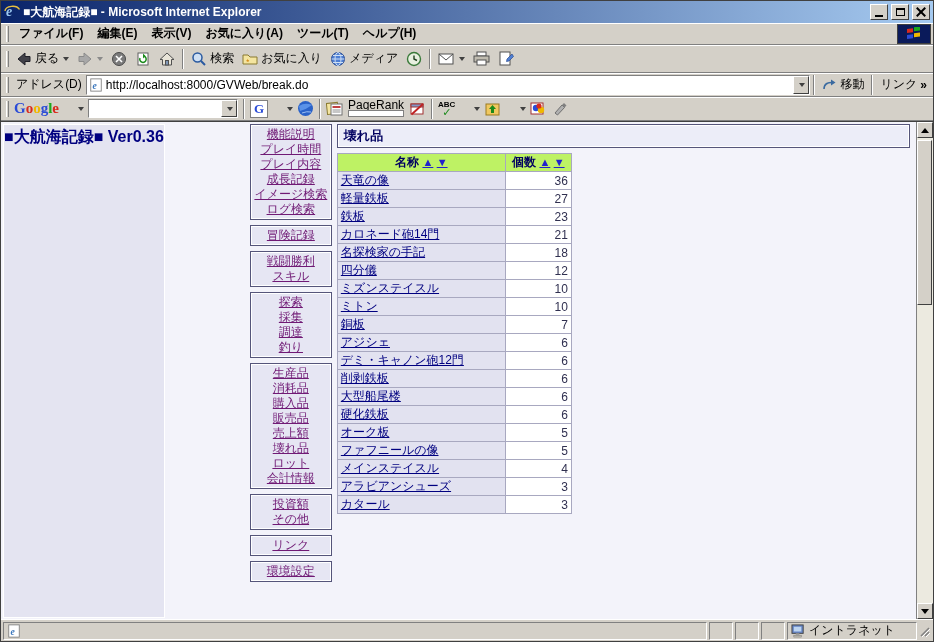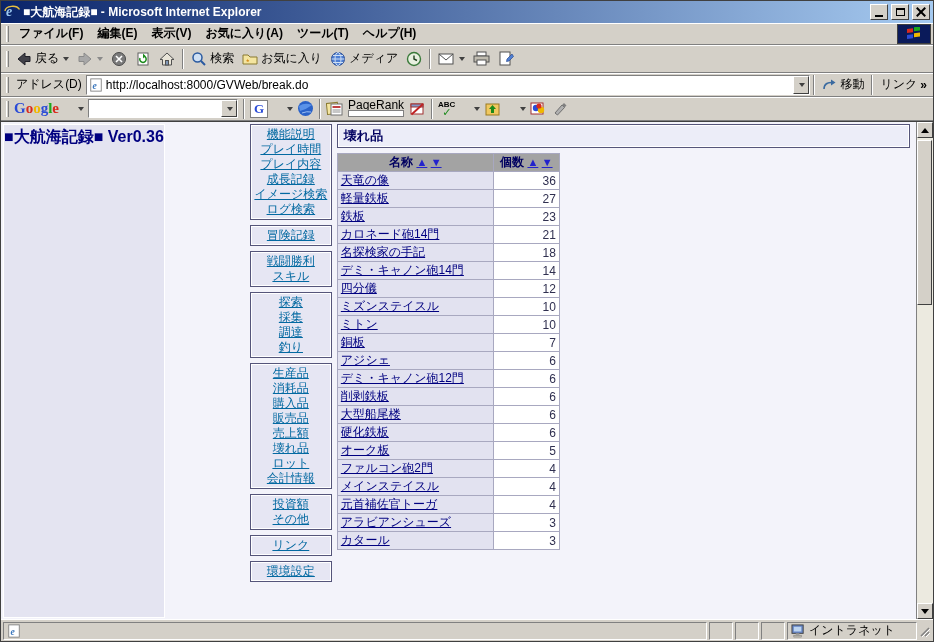--- a/index.html
+++ b/index.html
@@ -62,29 +62,29 @@
   .content { flex:1; display:flex; background:#f3f3fa; border-top:1px solid #404040; overflow:hidden; }
   .page-col { flex:1; display:flex; overflow:hidden;gap:40px; }
   .page-title { margin:2px 2px 1px 2px; padding:2px 0 3px 0; text-align:center; background:#e4e4f1;
                 border:1px solid #fff; color:#000080; font-weight:bold; font-size:16px; }
   .hr { height:0; border-top:1px solid #9a9aa8; border-bottom:1px solid #fff; margin:1px 0 3px 0; }
   .content-row { flex:1; display:flex; overflow:hidden; }
 
   .sidebar { width:88px; flex:0 0 88px; padding:2px 3px; }
   .side-box { border:1px solid #55557a; box-shadow:inset 0 0 0 1px #fff; background:#e6e6f3;
               margin-bottom:5px; padding:2px 0; text-align:center; }
-  .side-link { display:block; color:#0369a1; text-decoration:underline; font-size:12px; line-height:15px; cursor:pointer; }
+  .side-link { display:block; color:#701a75; text-decoration:underline; font-size:12px; line-height:15px; cursor:pointer; }
 
   .main { flex:1; padding:2px 6px 0 2px; overflow:hidden; }
   .section-box { border:1px solid #55557a; box-shadow:inset 0 0 0 1px #fff; background:#ecedf8;
                  padding:2px 6px; font-weight:bold; color:#000060; font-size:13px; margin-bottom:5px; }
   table.data { border-collapse:collapse; border:1px solid #404060; }
   table.data th, table.data td { border:1px solid #a8a8c0; font-size:12px; height:15px; padding:0 3px; }
-  table.data th { background:#a3a3a3; color:#000060; font-weight:bold; white-space:nowrap; }
-  td.nm { width:156px; background:#e2e2f0; white-space:nowrap; }
+  table.data th { background:#bef264; color:#000060; font-weight:bold; white-space:nowrap; }
+  td.nm { width:168px; background:#e2e2f0; white-space:nowrap; }
   td.ct { width:66px; background:#fff; text-align:right; color:#303050; }
   td.nm a { color:#000080; text-decoration:underline; cursor:pointer; }
   .sort { color:#2323cc; text-decoration:underline; cursor:pointer; font-size:11px; }
 
   .scrollbar { width:17px; flex:0 0 17px; display:flex; flex-direction:column; background:#eceae0; border-left:1px solid #808080; }
   .sb-btn { height:16px; flex:0 0 16px; background:#d4d0c8; border:1px solid; border-color:#fff #404040 #404040 #fff;
             display:flex; align-items:center; justify-content:center; }
   .tri-up { width:0; height:0; border-left:4px solid transparent; border-right:4px solid transparent; border-bottom:5px solid #000; }
   .tri-dn { width:0; height:0; border-left:4px solid transparent; border-right:4px solid transparent; border-top:5px solid #000; }
   .sb-track { flex:1; position:relative; }
@@ -413,24 +413,20 @@
                 </tr>
                 <tr>
                   <td class="nm"><a>カロネード砲14門</a></td>
                   <td class="ct">21</td>
                 </tr>
                 <tr>
                   <td class="nm"><a>名探検家の手記</a></td>
                   <td class="ct">18</td>
                 </tr>
                 <tr>
-                  <td class="nm"><a>デミ・キャノン砲14門</a></td>
-                  <td class="ct">14</td>
-                </tr>
-                <tr>
                   <td class="nm"><a>四分儀</a></td>
                   <td class="ct">12</td>
                 </tr>
                 <tr>
                   <td class="nm"><a>ミズンステイスル</a></td>
                   <td class="ct">10</td>
                 </tr>
                 <tr>
                   <td class="nm"><a>ミトン</a></td>
                   <td class="ct">10</td>
@@ -457,29 +453,25 @@
                 </tr>
                 <tr>
                   <td class="nm"><a>硬化鉄板</a></td>
                   <td class="ct">6</td>
                 </tr>
                 <tr>
                   <td class="nm"><a>オーク板</a></td>
                   <td class="ct">5</td>
                 </tr>
                 <tr>
-                  <td class="nm"><a>ファルコン砲2門</a></td>
-                  <td class="ct">4</td>
+                  <td class="nm"><a>ファフニールの像</a></td>
+                  <td class="ct">5</td>
                 </tr>
                 <tr>
                   <td class="nm"><a>メインステイスル</a></td>
-                  <td class="ct">4</td>
-                </tr>
-                <tr>
-                  <td class="nm"><a>元首補佐官トーガ</a></td>
                   <td class="ct">4</td>
                 </tr>
                 <tr>
                   <td class="nm"><a>アラビアンシューズ</a></td>
                   <td class="ct">3</td>
                 </tr>
                 <tr>
                   <td class="nm"><a>カタール</a></td>
                   <td class="ct">3</td>
                 </tr>

